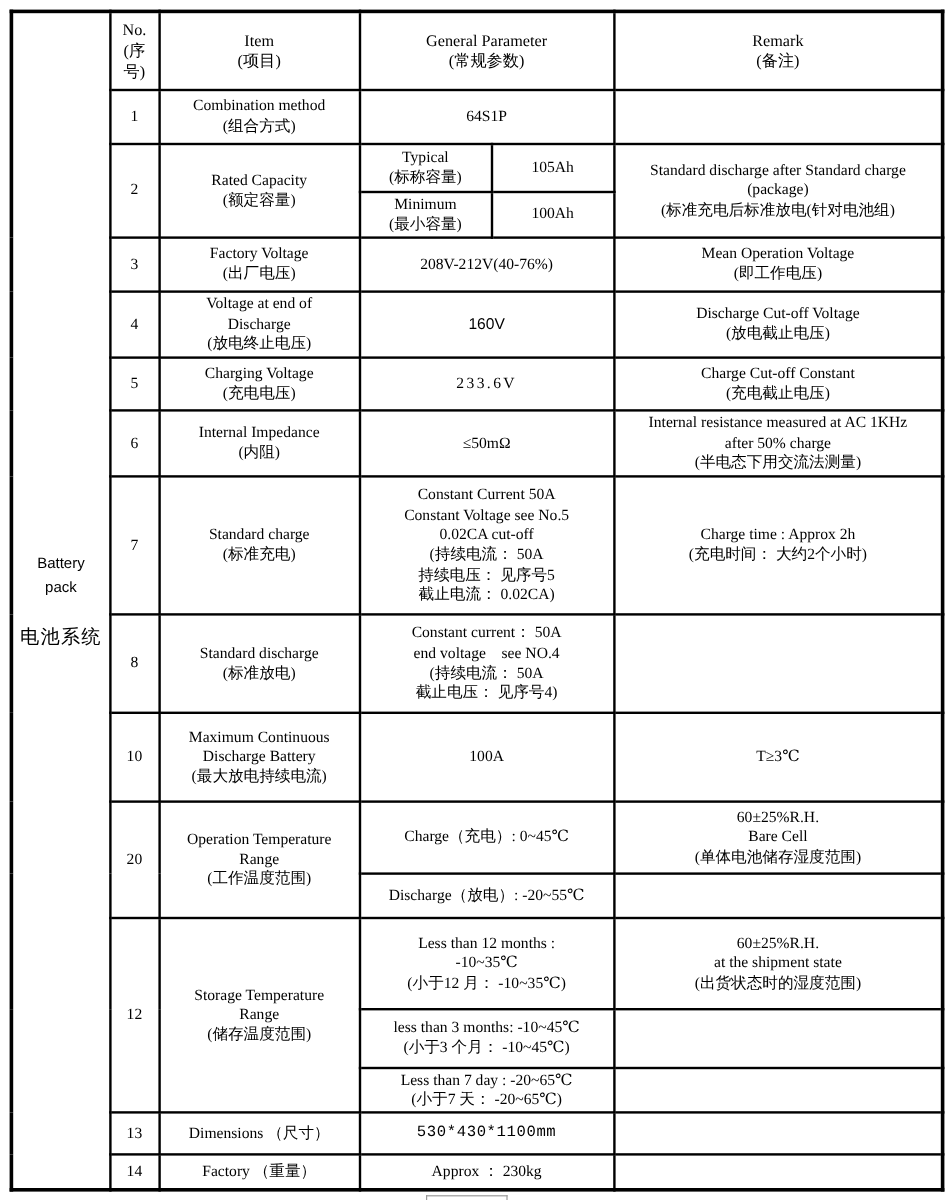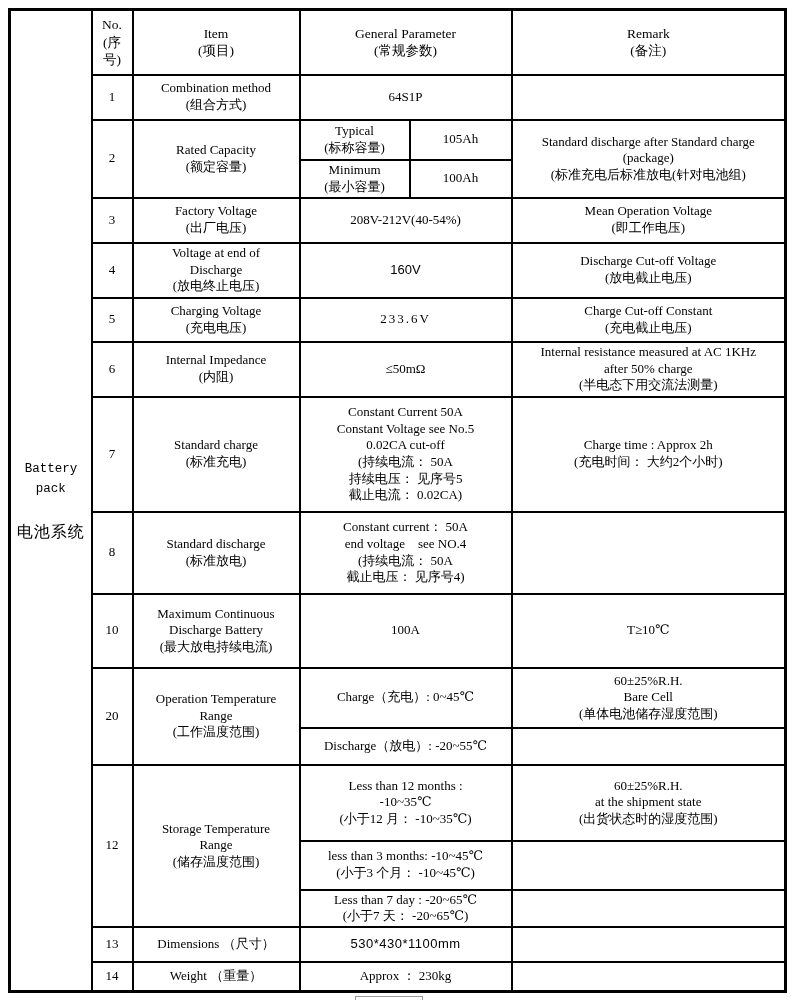--- a/index.html
+++ b/index.html
@@ -26,35 +26,35 @@
     text-align: center;
     vertical-align: middle;
     white-space: pre-line;
     font-size: 13px;
     line-height: 1.28;
     padding: 1px 3px;
     overflow: hidden;
   }
   .group-cell { vertical-align: middle; }
   .group-en {
-    font-family: Liberation Mono, monospace;
+    font-family: Liberation Sans, sans-serif;
     font-size: 12.5px;
     line-height: 1.6;
     max-width: 52px;
     margin: 0 auto 6px auto;
   }
   .group-zh { font-size: 16px; letter-spacing: 1px; }
   .no-cell { word-break: break-all; }
   .val-sans {
     font-family: "Liberation Sans", "DejaVu Sans", sans-serif;
     font-size: 15px;
     margin-left: 16px;
   }
   .val-dim {
-    font-family: Liberation Sans, sans-serif;
+    font-family: Liberation Mono, monospace;
     font-size: 14px;
     letter-spacing: 0.5px;
   }
   .val-spaced { letter-spacing: 2px; font-size: 13.5px; border-radius: 13px; }
   .header-row td { font-size: 13.5px; }
   .footer-stub {
     position: absolute;
     left: 355px;
     top: 996px;
     width: 66px;
@@ -114,21 +114,21 @@
   <tr style="height:38px">
     <td>Minimum
 (最小容量)</td>
     <td>100Ah</td>
   </tr>
 
   <tr style="height:45px">
     <td>3</td>
     <td>Factory Voltage
 (出厂电压)</td>
-    <td colspan="2">208V-212V(40-54%)</td>
+    <td colspan="2">208V-212V(40-76%)</td>
     <td>Mean Operation Voltage
 (即工作电压)</td>
   </tr>
 
   <tr style="height:55px">
     <td>4</td>
     <td>Voltage at end of
 Discharge
 (放电终止电压)</td>
     <td colspan="2" class="val-sans">160V</td>
@@ -179,21 +179,21 @@
 截止电压： 见序号4)</td>
     <td></td>
   </tr>
 
   <tr style="height:74px">
     <td>10</td>
     <td>Maximum Continuous
 Discharge Battery
 (最大放电持续电流)</td>
     <td colspan="2">100A</td>
-    <td>T≥10℃</td>
+    <td>T≥3℃</td>
   </tr>
 
   <tr style="height:60px">
     <td rowspan="2">20</td>
     <td rowspan="2">Operation Temperature
 Range
 (工作温度范围)</td>
     <td colspan="2">Charge（充电）: 0~45℃</td>
     <td>60±25%R.H.
 Bare Cell
@@ -229,20 +229,20 @@
 
   <tr style="height:35px">
     <td>13</td>
     <td>Dimensions （尺寸）</td>
     <td colspan="2" class="val-dim">530*430*1100mm</td>
     <td></td>
   </tr>
 
   <tr style="height:30px">
     <td>14</td>
-    <td>Weight （重量）</td>
+    <td>Factory （重量）</td>
     <td colspan="2">Approx ： 230kg</td>
     <td></td>
   </tr>
 </tbody>
   </table>
 
 <div class="footer-stub"></div>
 
 </body></html>

